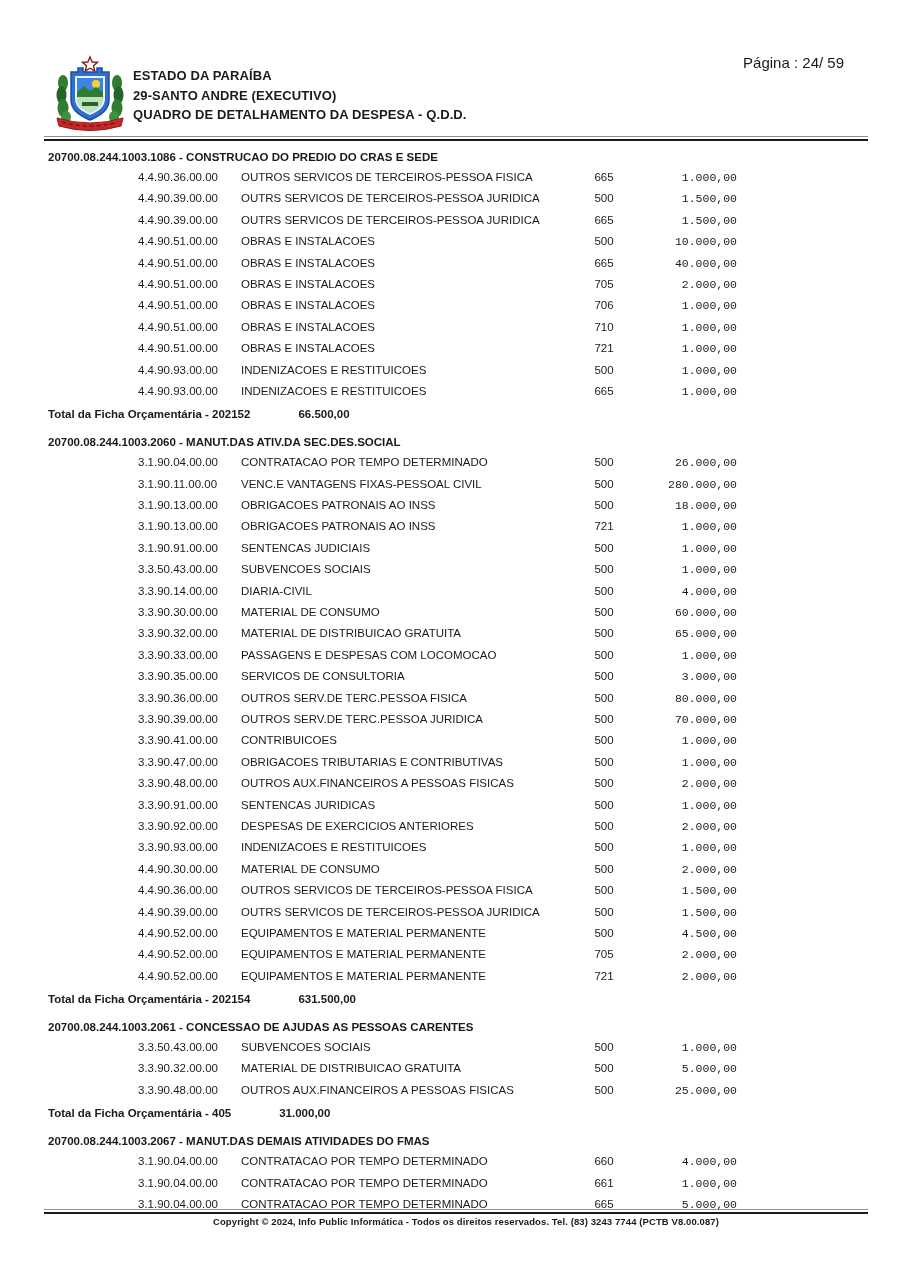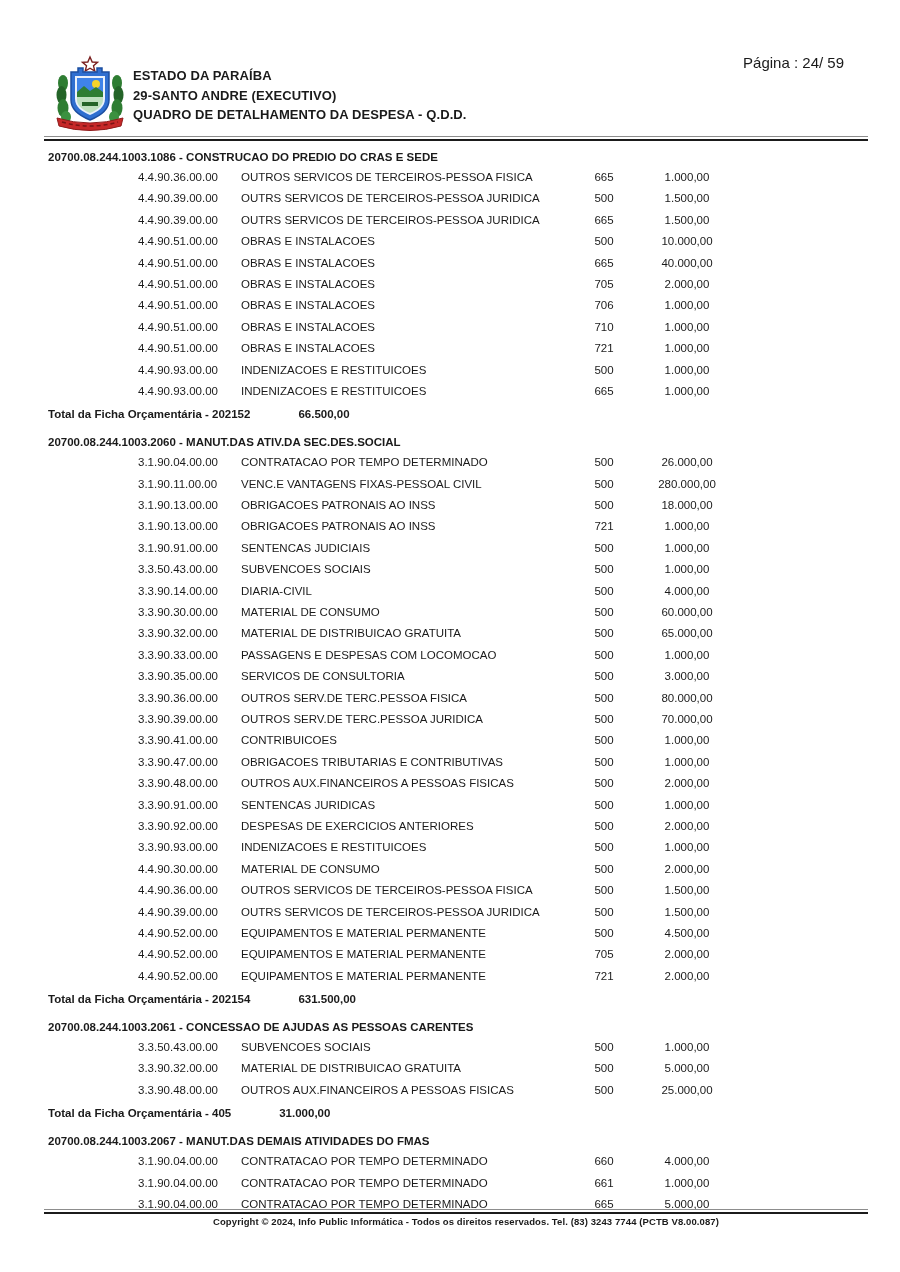--- a/index.html
+++ b/index.html
@@ -43,21 +43,21 @@
     font-weight:bold; white-space:nowrap;
   }
   .data-row {
     display:grid;
     grid-template-columns:93px 103px 330px 66px 100px 1fr;
     height:21.4px; line-height:21.4px; white-space:nowrap;
   }
   .cell-code   { grid-column:2; text-align:left; }
   .cell-desc   { grid-column:3; }
   .cell-source { grid-column:4; text-align:center; }
-  .cell-value  { grid-column:5; text-align:center; }
+  .cell-value  { grid-column:5; text-align:right;font-family:Liberation Mono, monospace; }
   .total-row {
     display:flex; align-items:center;
     height:24px; font-weight:bold;
     padding-left:3px; padding-right:10px; white-space:nowrap;gap:48px;
   }
   
   .copyright {
     position:absolute; top:1216px; left:16px; width:900px;
     text-align:center; font-size:9.5px; font-weight:bold;
     letter-spacing:0.1px;

